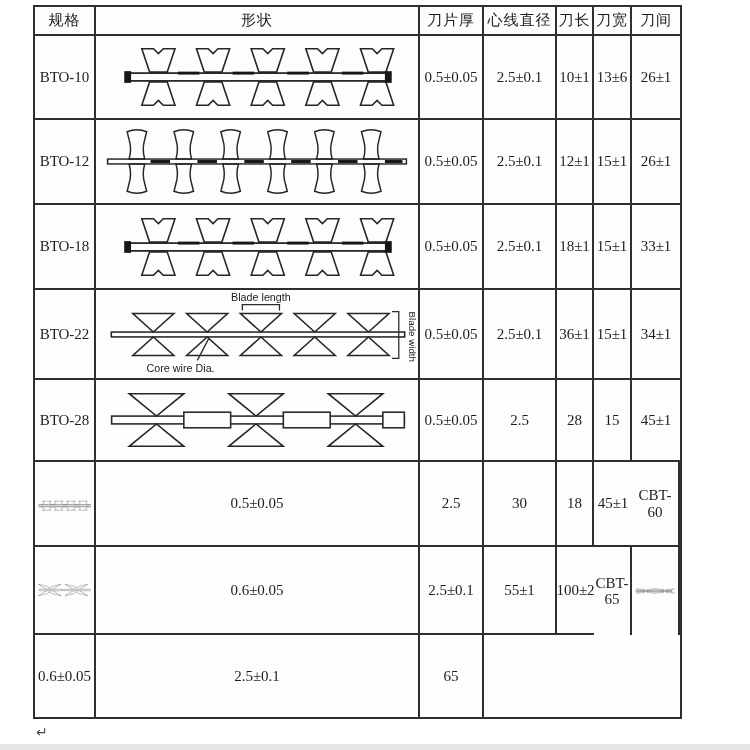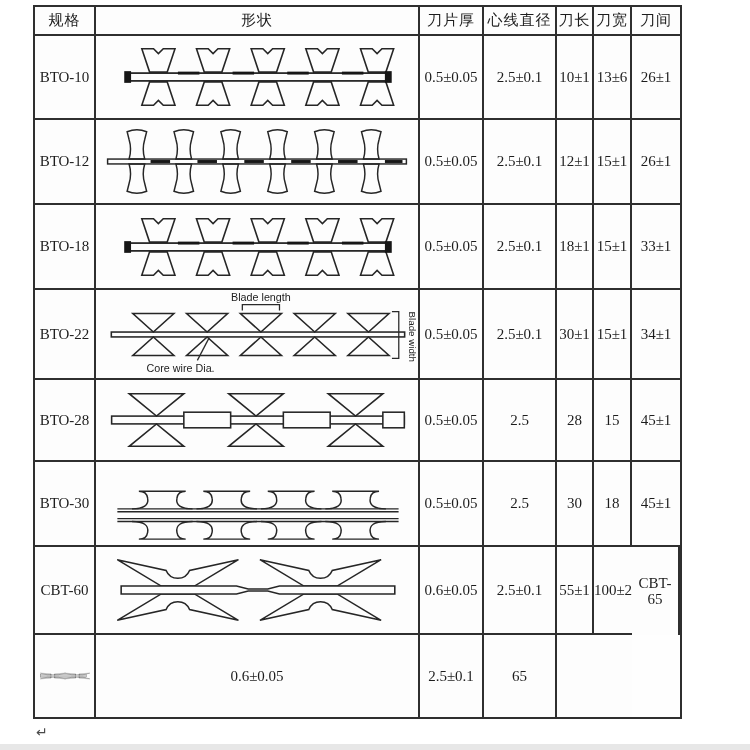--- a/index.html
+++ b/index.html
@@ -179,21 +179,21 @@
         <line x1="100" y1="72" x2="112" y2="49"></line>
         <polyline points="299,22 306,22 306,70 299,70"></polyline>
       </g>
       <text x="165" y="11" font-size="11" text-anchor="middle">Blade length</text>
       <text x="48" y="84" font-size="11">Core wire Dia.</text>
       <text transform="translate(316,22) rotate(90)" font-size="10">Blade width</text>
     </svg>
   </div>
   <div class="c">0.5±0.05</div>
   <div class="c">2.5±0.1</div>
-  <div class="c">30±1</div>
+  <div class="c">36±1</div>
   <div class="c">15±1</div>
   <div class="c last">34±1</div>
 
   <div class="c">BTO-28</div>
   <div class="c shape">
     <svg viewBox="0 0 322 82" preserveAspectRatio="xMidYMid meet">
       <g stroke="#262626" stroke-width="1.6" fill="#fdfdfd">
         <polygon points="30,14 86,14 58,37"></polygon>
           <polygon points="30,68 86,68 58,45"></polygon>
         <polygon points="132,14 188,14 160,37"></polygon>
@@ -206,21 +206,20 @@
         <rect x="290" y="33" width="22" height="16"></rect>
       </g>
     </svg>
   </div>
   <div class="c">0.5±0.05</div>
   <div class="c">2.5</div>
   <div class="c">28</div>
   <div class="c">15</div>
   <div class="c last">45±1</div>
 
-  <div class="c">BTO-30</div>
   <div class="c shape">
     <svg viewBox="0 0 322 85" preserveAspectRatio="xMidYMid meet">
       <g stroke="#262626" stroke-width="1.5" fill="none">
         <line x1="18" y1="48" x2="306" y2="48"></line>
           <line x1="18" y1="51" x2="306" y2="51"></line>
         <line x1="18" y1="58" x2="306" y2="58"></line>
           <line x1="18" y1="61" x2="306" y2="61"></line>
         <path d="M33,48 Q51,48 49,37 Q48,30 40,30 L88,30 Q80,30 79,37 Q77,48 95,48"></path>
         <path d="M99,48 Q117,48 115,37 Q114,30 106,30 L154,30 Q146,30 145,37 Q143,48 161,48"></path>
         <path d="M165,48 Q183,48 181,37 Q180,30 172,30 L220,30 Q212,30 211,37 Q209,48 227,48"></path>

